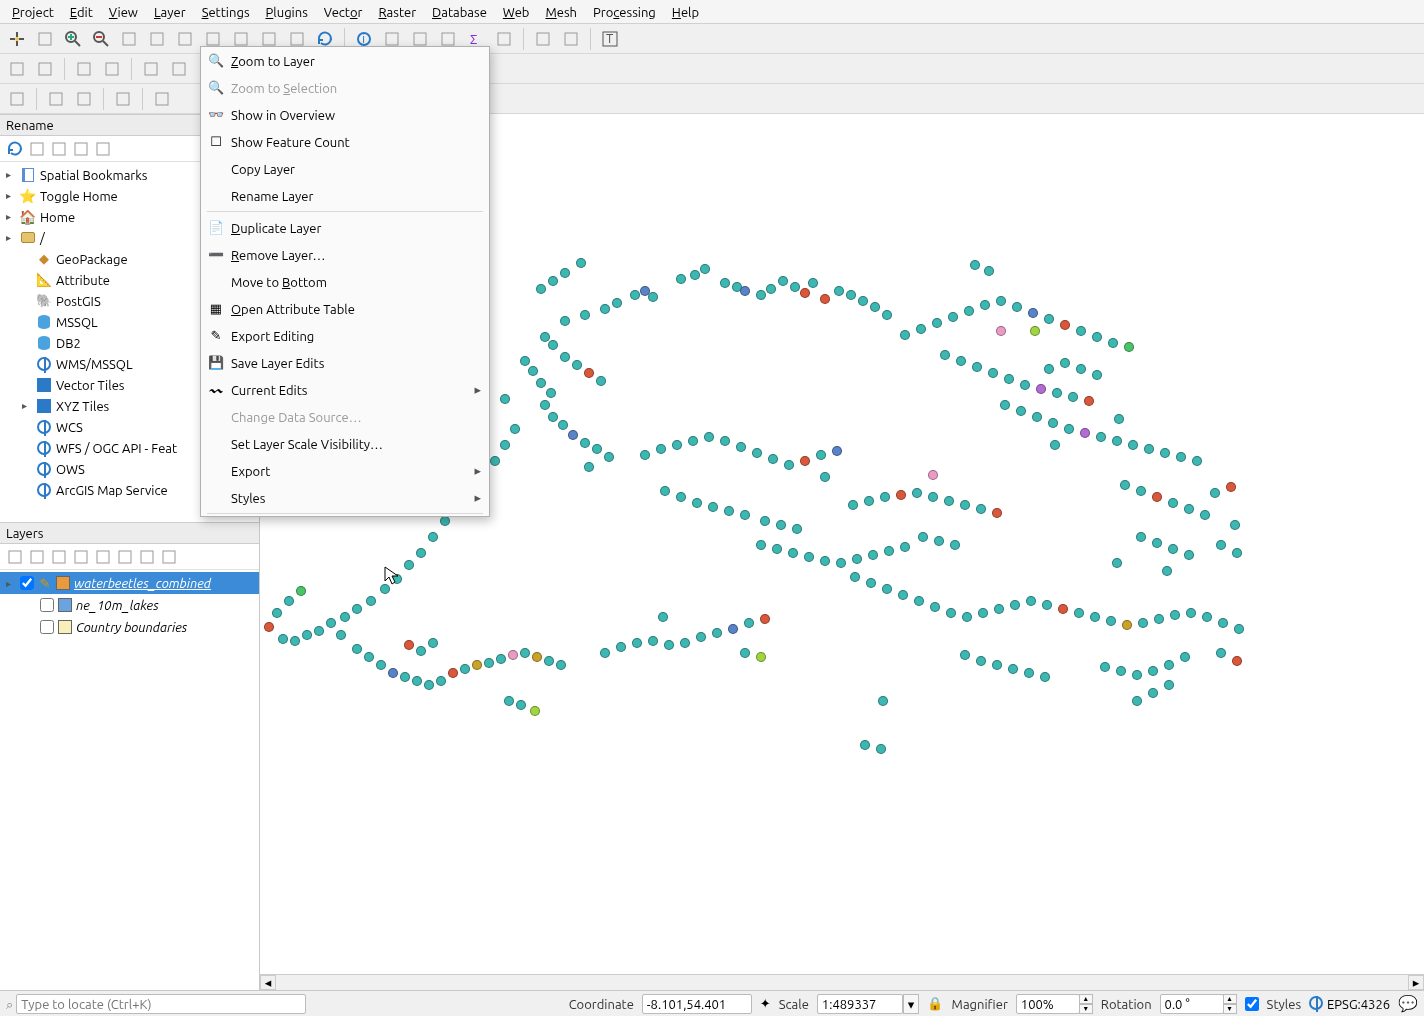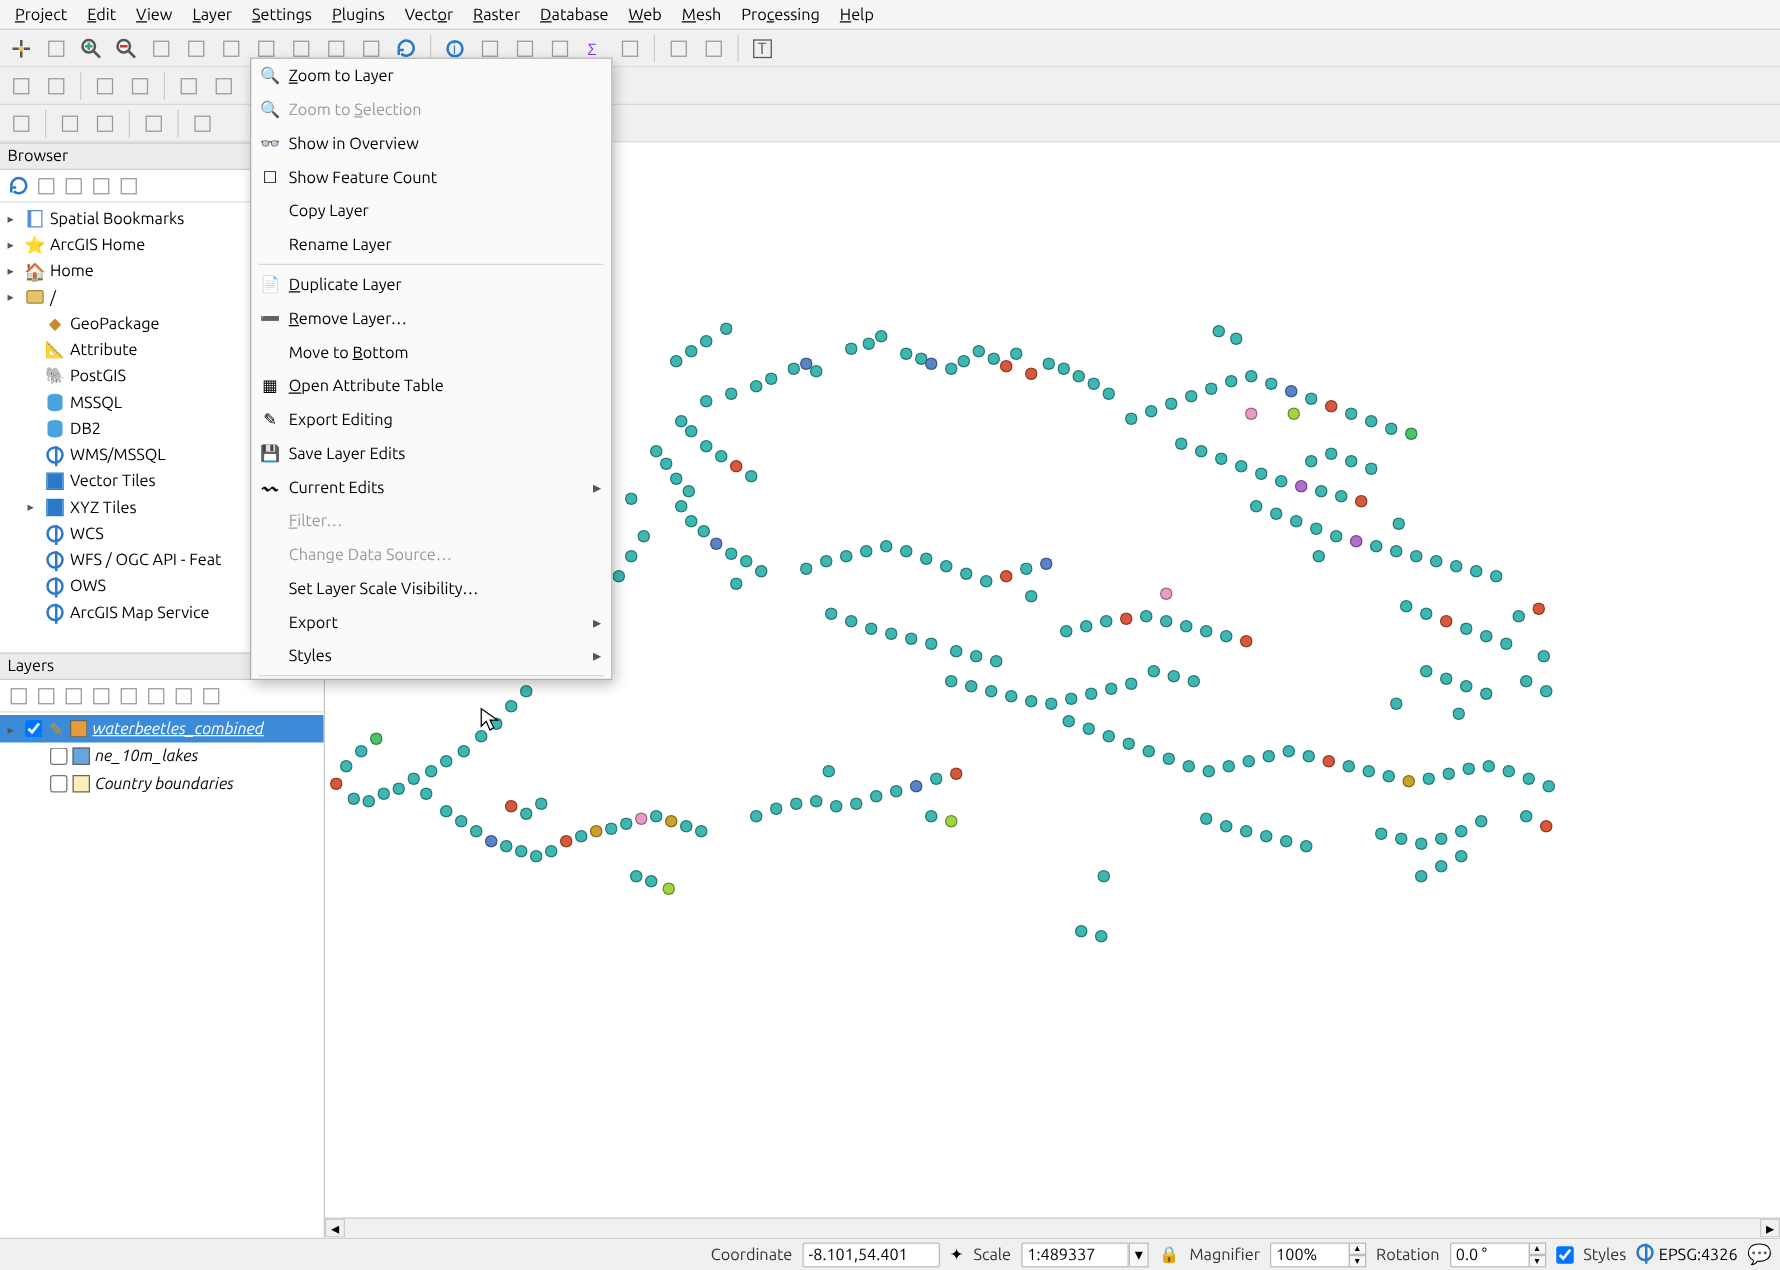--- a/index.html
+++ b/index.html
@@ -275,21 +275,21 @@
     <div class="tool">
       <svg viewBox="0 0 18 18">
         <rect x="3" y="3" width="12" height="12" fill="none" stroke="#999"></rect>
       </svg>
     </div>
   </div>
 
 <div class="main">
   <div class="left-panels">
 
-    <div class="panel-title">Browser</div>
+    <div class="panel-title">Rename</div>
     <div class="panel-toolbar" id="browsertb">
         <div class="ptool">
           <svg viewBox="0 0 18 18">
             <path d="M3 9a6 6 0 1 1 2 4" stroke="#2a7ac7" fill="none" stroke-width="2"></path>
             <path d="M3 14v-4h4" stroke="#2a7ac7" fill="none" stroke-width="2"></path>
           </svg>
         </div>
         <div class="ptool">
           <svg viewBox="0 0 18 18">
             <rect x="3" y="3" width="12" height="12" fill="none" stroke="#999"></rect>
@@ -317,21 +317,21 @@
           <span class="tree-icon">
             <span class="ic-book"></span>
           </span>
           <span>Spatial Bookmarks</span>
         </div>
         <div class="tree-row">
           <span class="tree-arrow">▸</span>
           <span class="tree-icon">
             <span class="ic-star">⭐</span>
           </span>
-          <span>ArcGIS Home</span>
+          <span>Toggle Home</span>
         </div>
         <div class="tree-row">
           <span class="tree-arrow">▸</span>
           <span class="tree-icon">
             <span class="ic-home">🏠</span>
           </span>
           <span>Home</span>
         </div>
         <div class="tree-row">
           <span class="tree-arrow">▸</span>
@@ -816,41 +816,42 @@
     </div>
     <div class="cm-item">
       <span class="cm-icon">💾</span>
       <span>Save Layer Edits</span>
     </div>
     <div class="cm-item has-sub">
       <span class="cm-icon">〰</span>
       <span>Current Edits</span>
     </div>
     <div class="cm-item disabled">
-      <span><u>F</u>ilter…</span>
-    </div>
-    <div class="cm-item disabled">
       <span>Change Data Source…</span>
     </div>
     <div class="cm-item">
       <span>Set Layer Scale Visibility…</span>
     </div>
     <div class="cm-item has-sub">
       <span>Export</span>
     </div>
     <div class="cm-item has-sub">
       <span>Styles</span>
     </div>
     <div class="cm-sep"></div>
   </div>
 <svg class="cursor" width="16" height="20">
     <path d="M1 1 L1 15 L5 11 L8 18 L11 16 L8 10 L14 10 Z" fill="#fff" stroke="#000"></path>
   </svg>
 
 <div class="statusbar">
+  <div class="locate">
+    <span style="color:#888">⌕</span>
+    <input type="text" style="width: 290px; color: rgb(136, 136, 136);" placeholder="Type to locate (Ctrl+K)">
+  </div>
   <div style="flex:1"></div>
   <span class="lbl">Coordinate</span>
   <input type="text" style="width: 110px;" value="-8.101,54.401">
   <span style="cursor:pointer">✦</span>
   <span class="lbl">Scale</span>
   <div class="spin">
       <input type="text" style="width: 86px;" value="1:489337">
       <span style="border:1px solid #bbb;padding:0 4px;height:20px;line-height:18px;background:#f7f7f7">▾</span>
     </div>
   <span>🔒</span>

